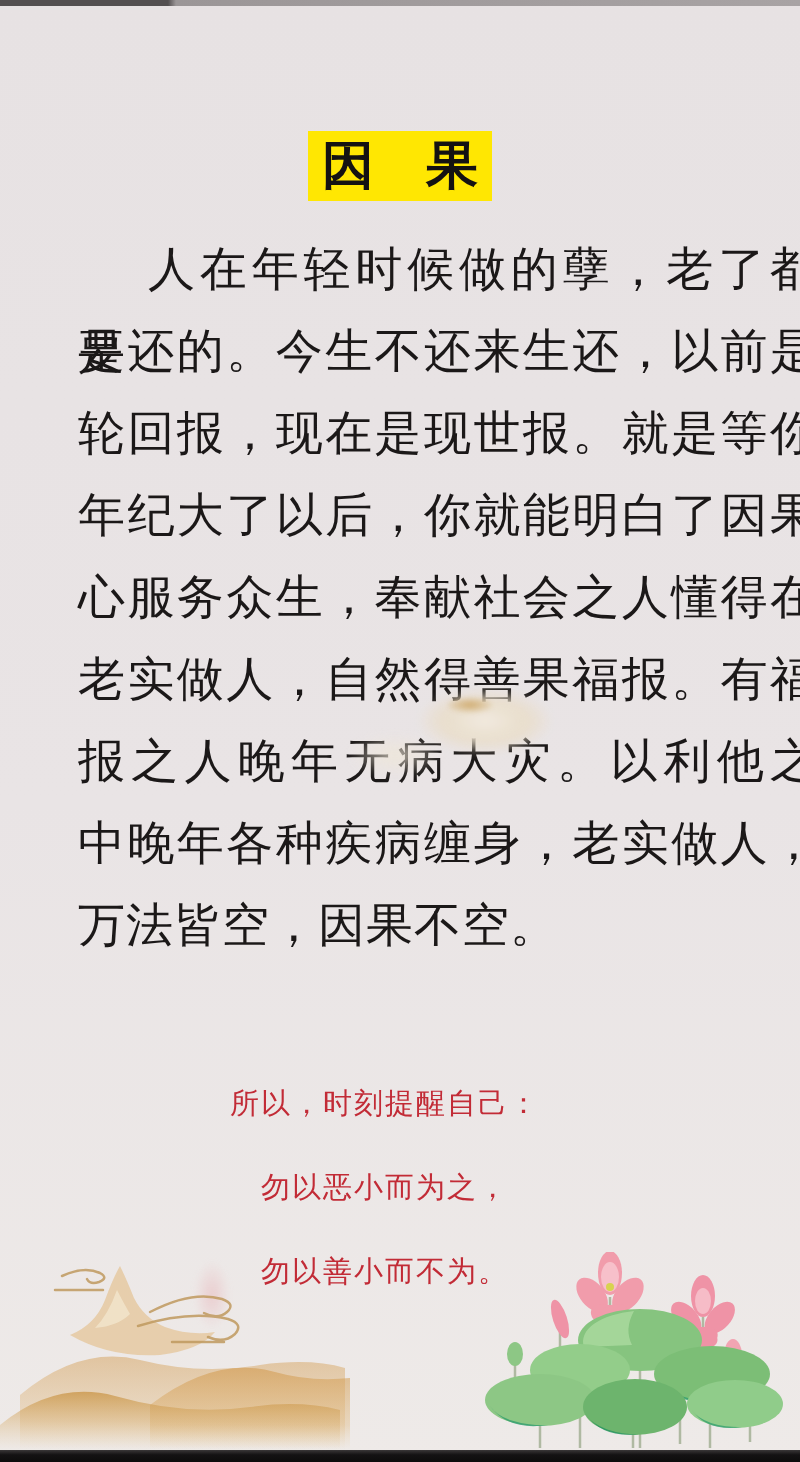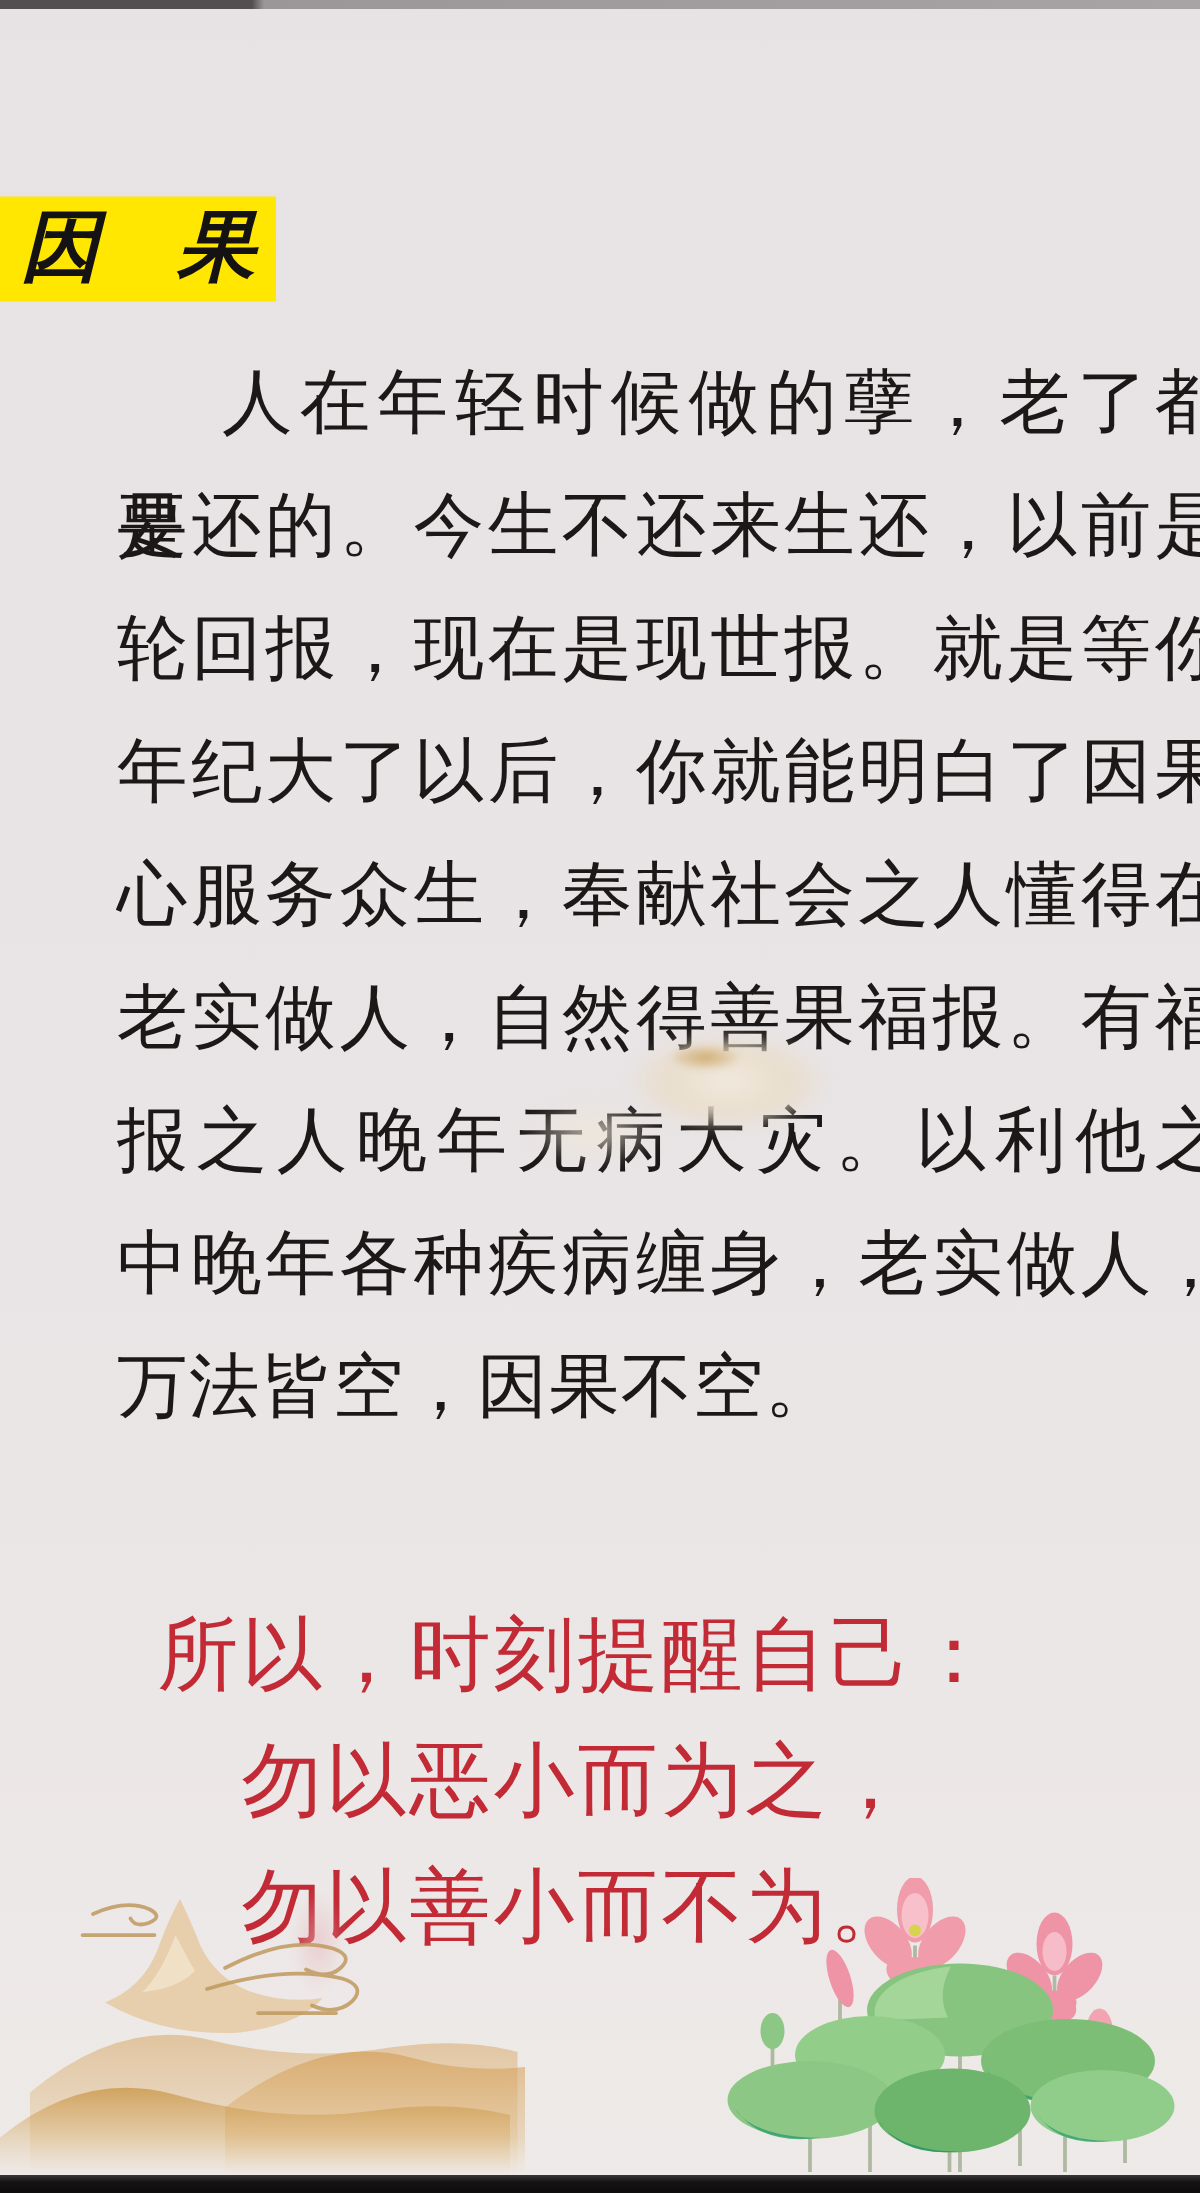--- a/index.html
+++ b/index.html
@@ -13,22 +13,21 @@
   .top-bar{
     position:absolute;top:0;left:0;width:800px;height:6px;
     background:linear-gradient(90deg,#534f50 0%,#534f50 21%,#9b9697 22%,#a8a3a4 100%);
   }
   .bottom-bar{
     position:absolute;bottom:0;left:0;width:800px;height:12px;
     background:linear-gradient(180deg,#3a3738 0%,#141213 40%,#0d0c0c 100%);
   }
   .title-row{
     position:absolute;top:131px;left:0;width:800px;
-    text-align:left;
-    font-style:italic;
+    text-align:center;
   }
   .title{
     display:inline-block;
     background:#ffe702;
     color:#141212;
     font-size:52px;
     line-height:60px;
     padding:4px 14px 6px 14px;
     font-weight:bold;
   }
@@ -41,21 +40,21 @@
     letter-spacing:1px;
   }
   .fill{text-align:justify;text-align-last:justify;}
   .indent{text-indent:70px;}
   .emphasis-block{
     position:absolute;top:1061px;left:0;width:770px;
     text-align:center;
   }
   .eline{
     height:84px;line-height:84px;
-    font-size:54px;color:#c22b36;
+    font-size:29px;color:#c22b36;
     letter-spacing:2px;
   }
   .stain{position:absolute;border-radius:50%;filter:blur(5px);pointer-events:none;}
   .stain-1{left:420px;top:690px;width:130px;height:62px;
     background:radial-gradient(ellipse at center,#f3ece0 0%,#e9ddc9 45%,rgba(233,221,201,0) 75%);opacity:.9;}
   .stain-2{left:447px;top:697px;width:46px;height:16px;
     background:radial-gradient(ellipse at center,#caa05a 0%,rgba(202,160,90,0) 80%);opacity:.8;filter:blur(2px);}
   .stain-3{left:350px;top:735px;width:90px;height:40px;
     background:radial-gradient(ellipse at center,#efe7d8 0%,rgba(239,231,216,0) 75%);opacity:.8;}
   .stain-4{left:195px;top:1262px;width:34px;height:66px;

